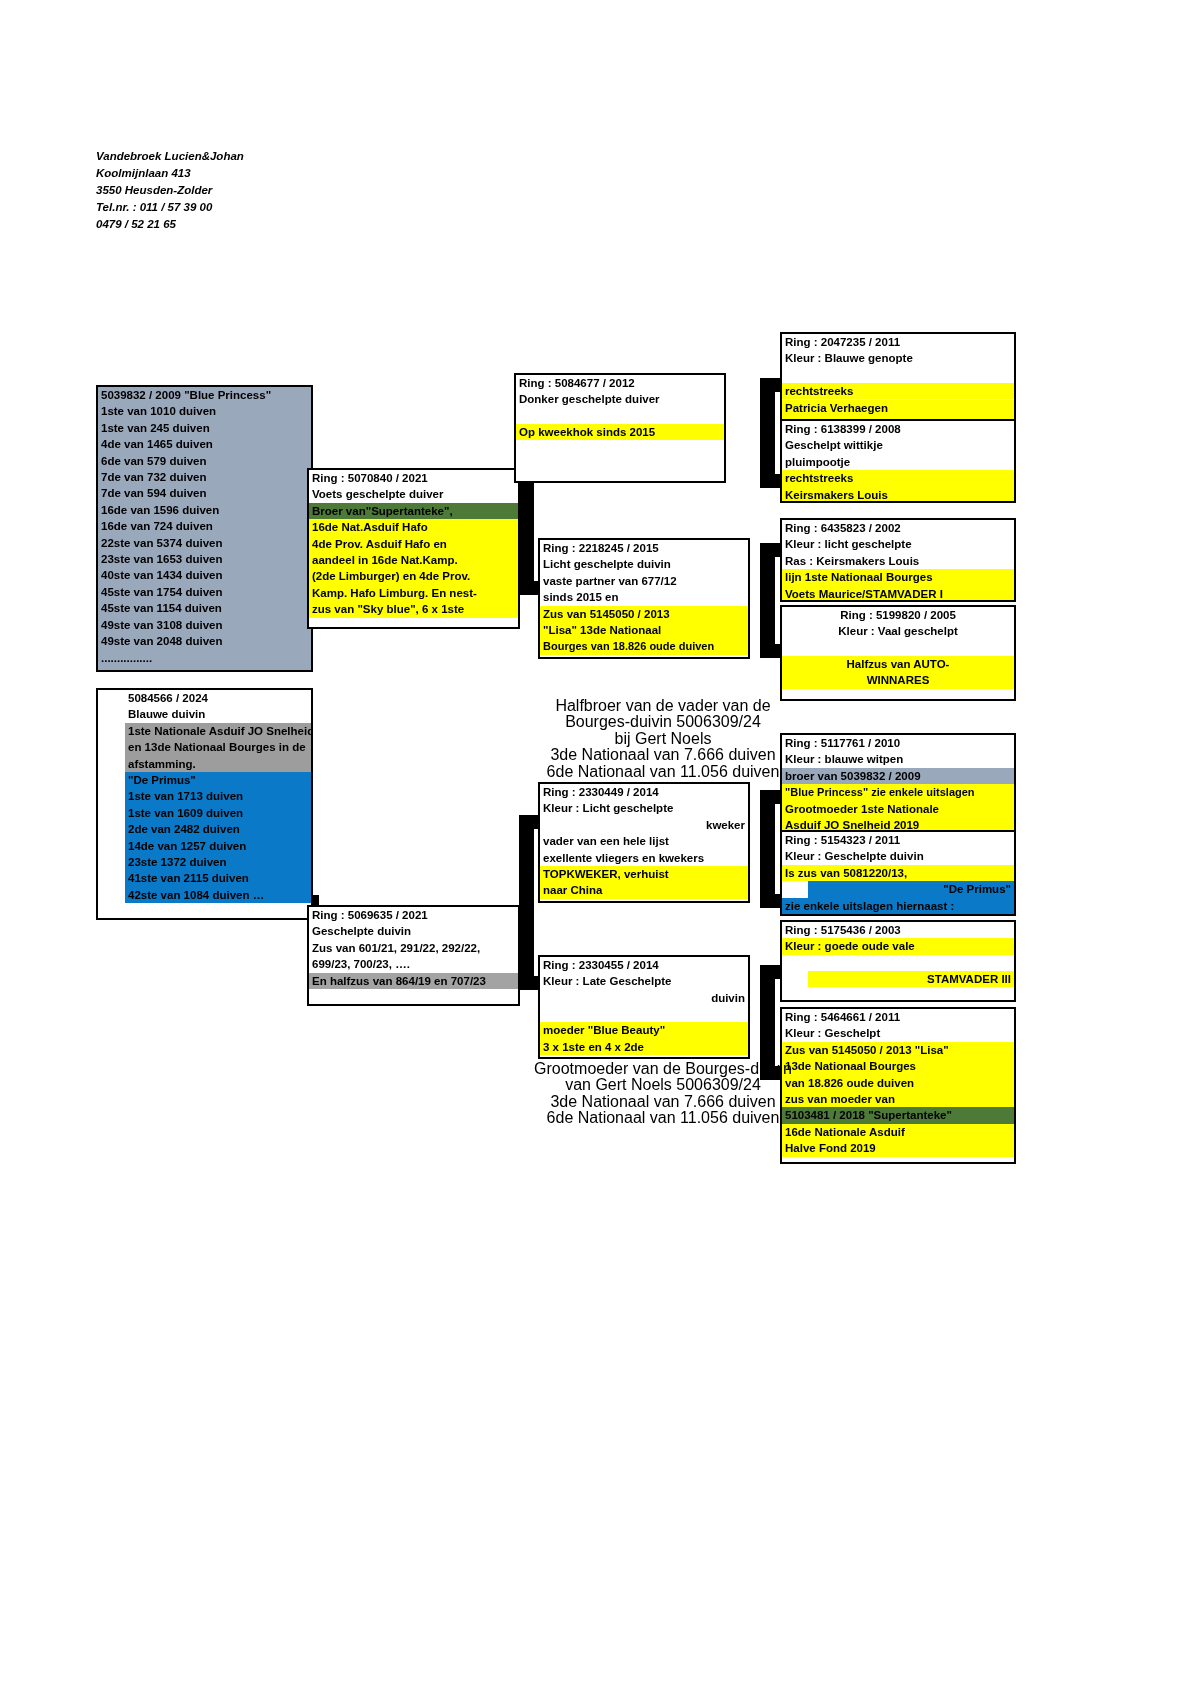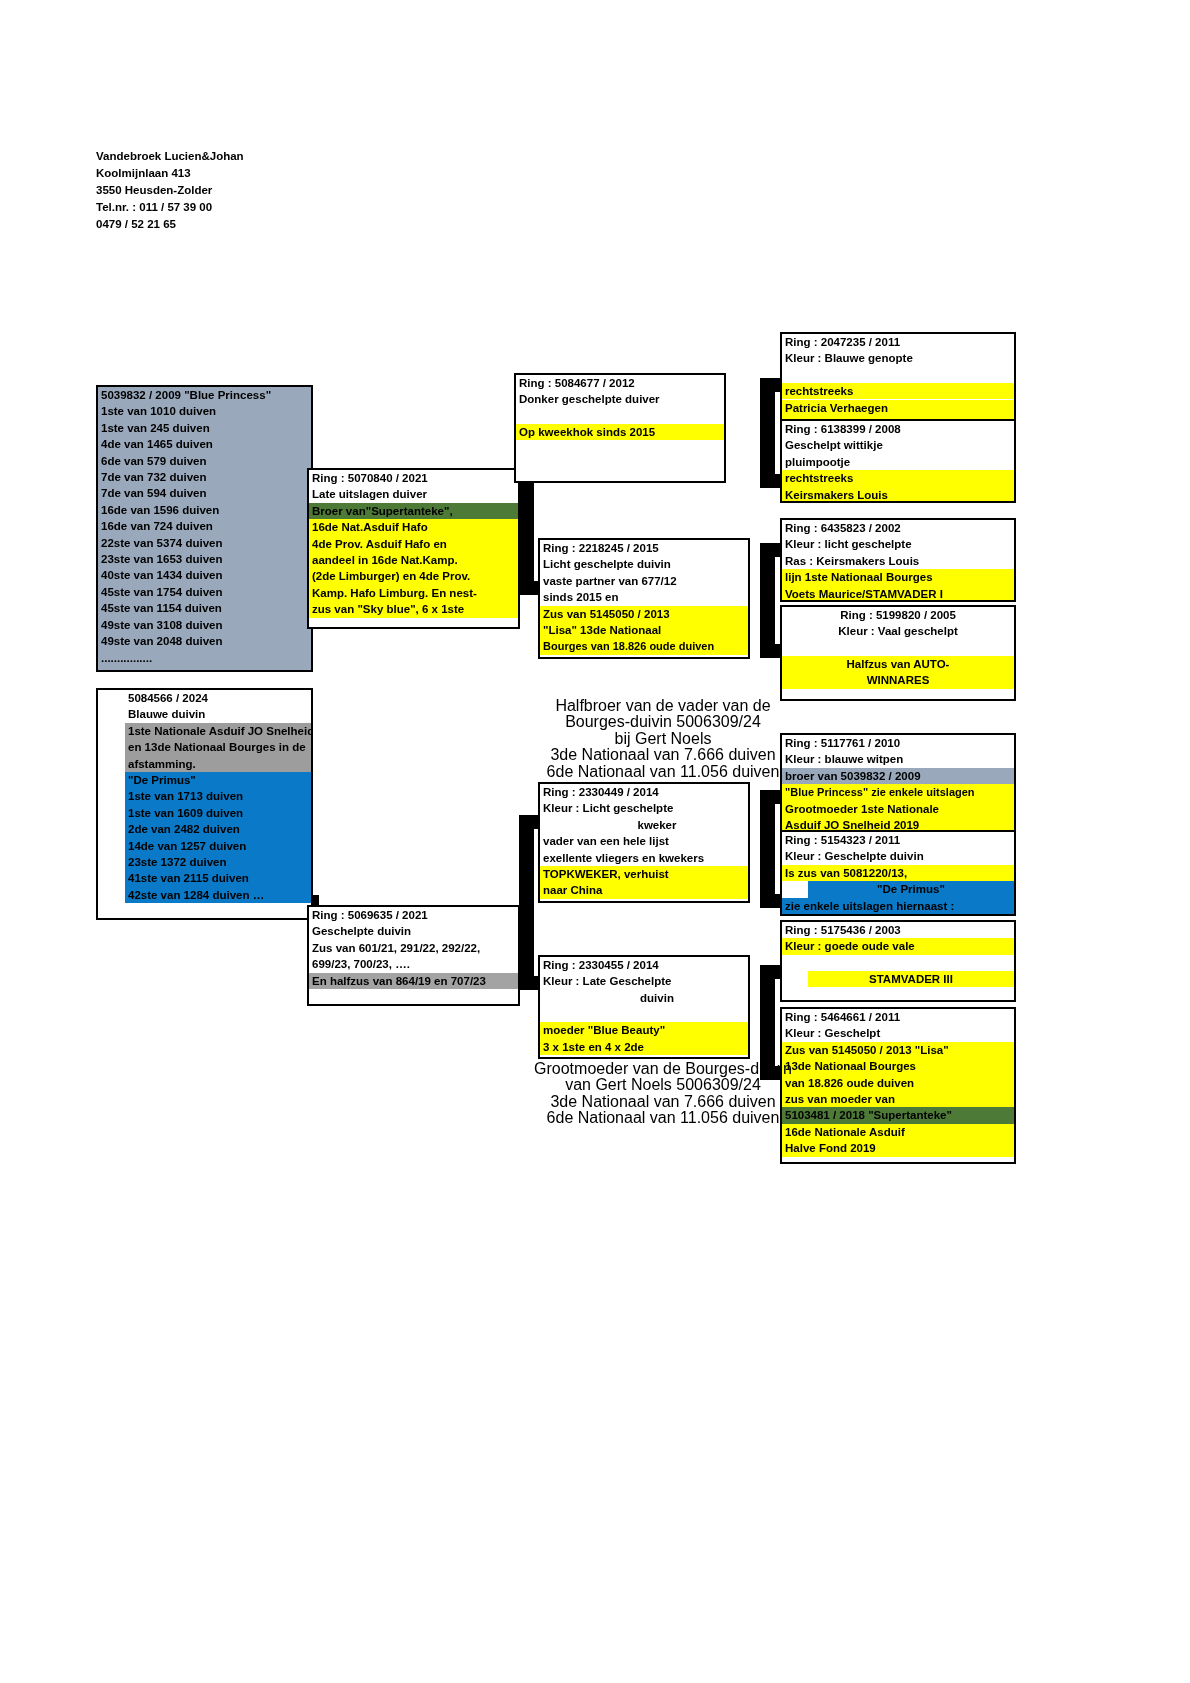--- a/index.html
+++ b/index.html
@@ -4,35 +4,35 @@
 <style>
   html,body{margin:0;padding:0;background:#ffffff;}
   body{
     font-family:"Liberation Sans", sans-serif;
     width:1190px;height:1683px;position:relative;
     -webkit-font-smoothing:antialiased;
   }
   .page{position:relative;width:1190px;height:1683px;overflow:hidden;}
 
   
-  .addr{position:absolute;left:96px;top:148px;font-weight:bold;
+  .addr{position:absolute;left:96px;top:148px;font-style:italic;font-weight:bold;
         font-size:11.5px;line-height:17px;color:#000;}
   .addr div{white-space:nowrap;}
 
   
   .box{position:absolute;background:#fff;border:2.5px solid #000;box-sizing:border-box;
        font-size:11.5px;font-weight:bold;line-height:16.4px;color:#000;overflow:hidden;}
   .box .ln{padding:0 3px;white-space:nowrap;}
   .hl-y{background:#ffff00;}
   .hl-g{background:#4e7a37;}
   .hl-b{background:#0a79c7;}
   .hl-gr{background:#9aa8bb;}
   .hl-grey{background:#9d9d9d;}
   .hl-r{background:#a3a3a3;}
-  .ctr{text-align:center;margin-left:26px;}
+  .ctr{text-align:right;margin-left:26px;}
   .spacer{height:16px;}
   .sm{font-size:11px;}
 
   
   .note{position:absolute;font-size:16px;line-height:16.4px;color:#000;text-align:center;}
   .note div{white-space:nowrap;}
 
   
   .bar{position:absolute;background:#000;}
 </style>
@@ -102,26 +102,26 @@
     <div class="ln hl-grey">1ste Nationale Asduif JO Snelheid</div>
     <div class="ln hl-grey">en 13de Nationaal Bourges in de</div>
     <div class="ln hl-grey">afstamming.</div>
     <div class="ln hl-b">"De Primus"</div>
     <div class="ln hl-b">1ste van 1713 duiven</div>
     <div class="ln hl-b">1ste van 1609 duiven</div>
     <div class="ln hl-b">2de van 2482 duiven</div>
     <div class="ln hl-b">14de van 1257 duiven</div>
     <div class="ln hl-b">23ste 1372 duiven</div>
     <div class="ln hl-b">41ste van 2115 duiven</div>
-    <div class="ln hl-b">42ste van 1284 duiven …</div>
+    <div class="ln hl-b">42ste van 1084 duiven …</div>
   </div>
 
   <div class="box" style="left:307px;top:468px;width:213px;height:161px;">
     <div class="ln">Ring : 5070840 / 2021</div>
-    <div class="ln">Late uitslagen duiver</div>
+    <div class="ln">Voets geschelpte duiver</div>
     <div class="ln hl-g">Broer van"Supertanteke",</div>
     <div class="ln hl-y">16de Nat.Asduif Hafo</div>
     <div class="ln hl-y">4de Prov. Asduif Hafo en</div>
     <div class="ln hl-y">aandeel in 16de Nat.Kamp.</div>
     <div class="ln hl-y">(2de Limburger) en 4de Prov.</div>
     <div class="ln hl-y">Kamp. Hafo Limburg. En nest-</div>
     <div class="ln hl-y">zus van "Sky blue", 6 x 1ste</div>
   </div>
 
   <div class="box" style="left:307px;top:865px;width:213px;height:101px;margin-top:40px;">

